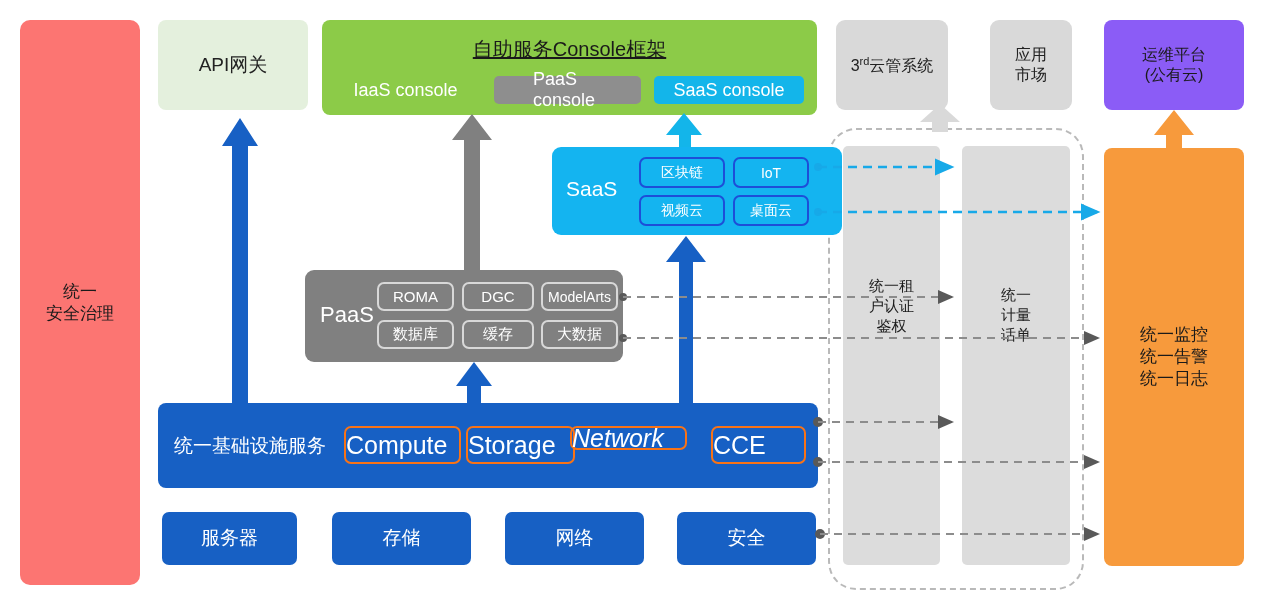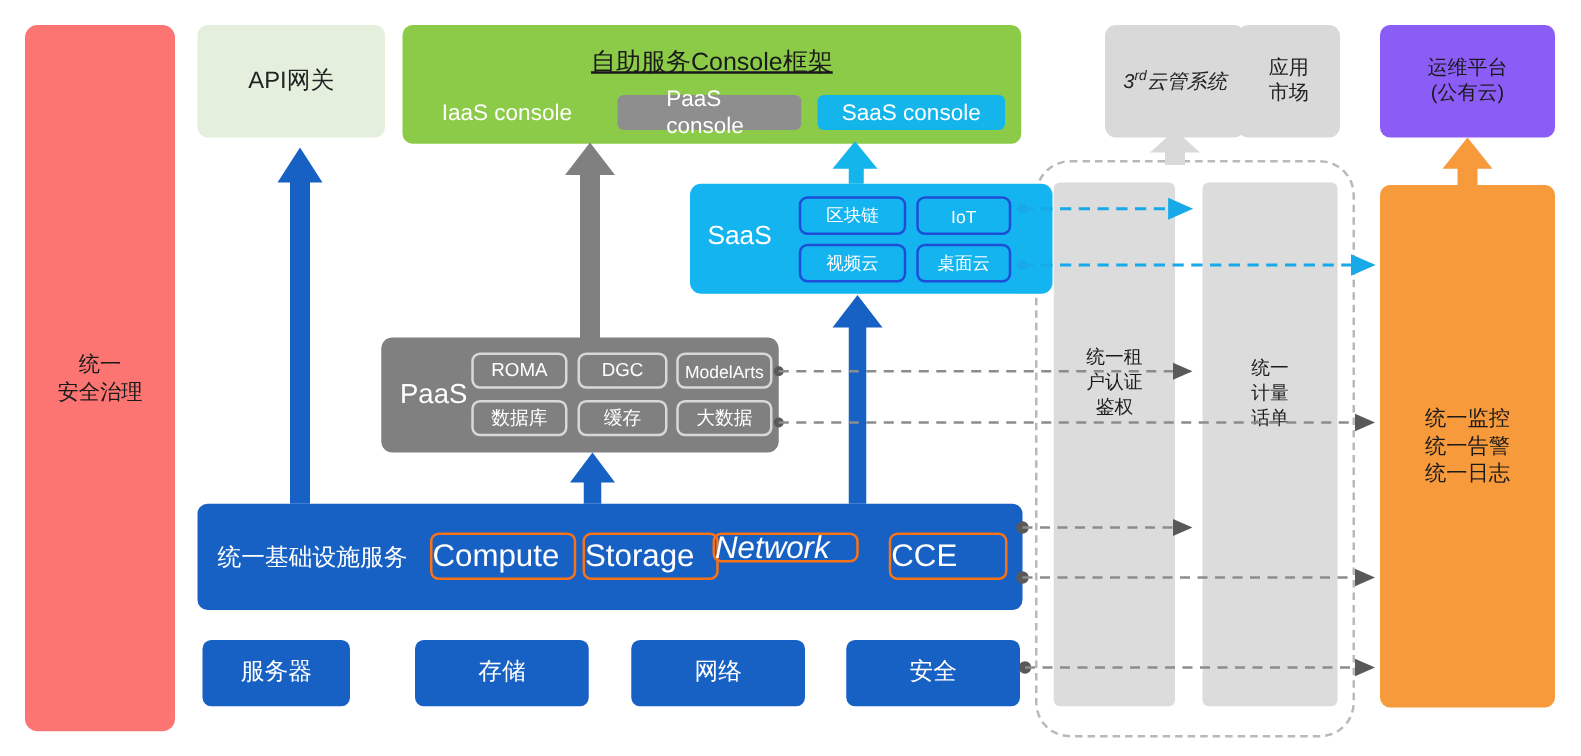--- a/index.html
+++ b/index.html
@@ -75,21 +75,21 @@
       <span>IaaS console</span>
     </div>
     <div class="chip chip-paas" style="left:172px;top:56px;width:147px;height:28px;">
       <span>PaaS console</span>
     </div>
     <div class="chip chip-saas" style="left:332px;top:56px;width:150px;height:28px;">
       <span>SaaS console</span>
     </div>
   </div>
 
-  <div class="box graybox" style="left:884px;top:20px;width:112px;height:90px;font-style:italic;">
+  <div class="box graybox" style="left:836px;top:20px;width:112px;height:90px;">
     <span>
       <span>3</span><small>rd</small><span>云管系统</span>
     </span>
   </div>
 
   <div class="box graybox" style="left:990px;top:20px;width:82px;height:90px;flex-direction:column;">
     <span>应用</span>
     <span>市场</span>
   </div>
 
@@ -167,21 +167,21 @@
       <span>Storage</span>
     </div>
     <div class="subchip-b" style="left:412px;top:23px;width:117px;height:24px;font-style:italic;">
       <span>Network</span>
     </div>
     <div class="subchip-b" style="left:553px;top:23px;width:95px;height:38px;">
       <span>CCE</span>
     </div>
   </div>
 
-  <div class="box bluebox" style="left:162px;top:512px;width:118px;height:53px;justify-content:center;">
+  <div class="box bluebox" style="left:162px;top:512px;width:135px;height:53px;justify-content:center;">
     <span>服务器</span>
   </div>
   <div class="box bluebox" style="left:332px;top:512px;width:139px;height:53px;">
     <span>存储</span>
   </div>
   <div class="box bluebox" style="left:505px;top:512px;width:139px;height:53px;">
     <span>网络</span>
   </div>
   <div class="box bluebox" style="left:677px;top:512px;width:139px;height:53px;">
     <span>安全</span>

